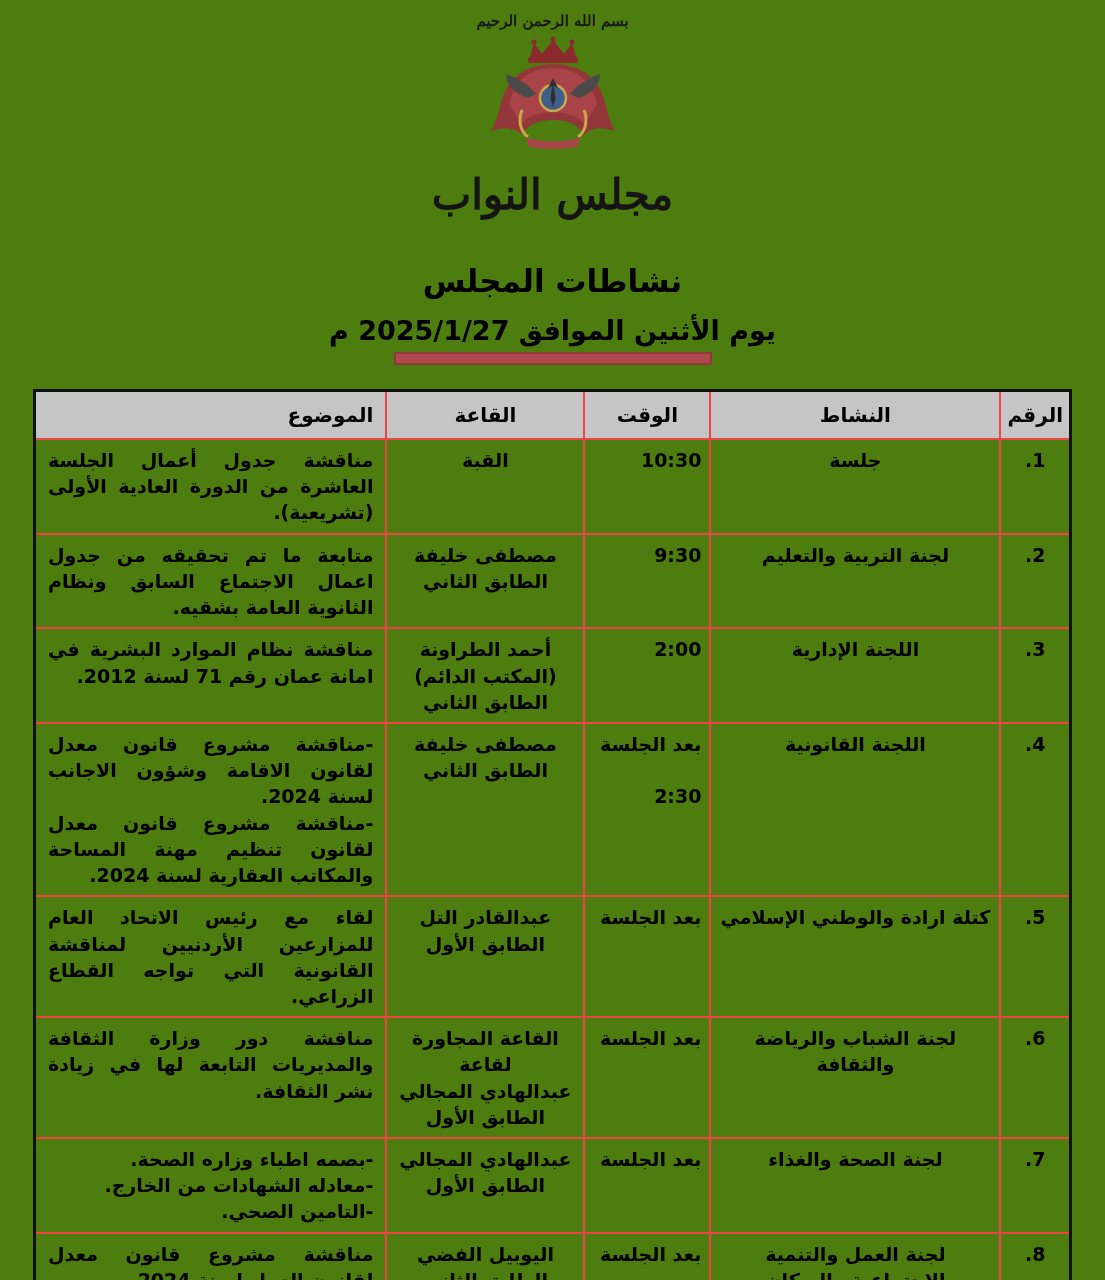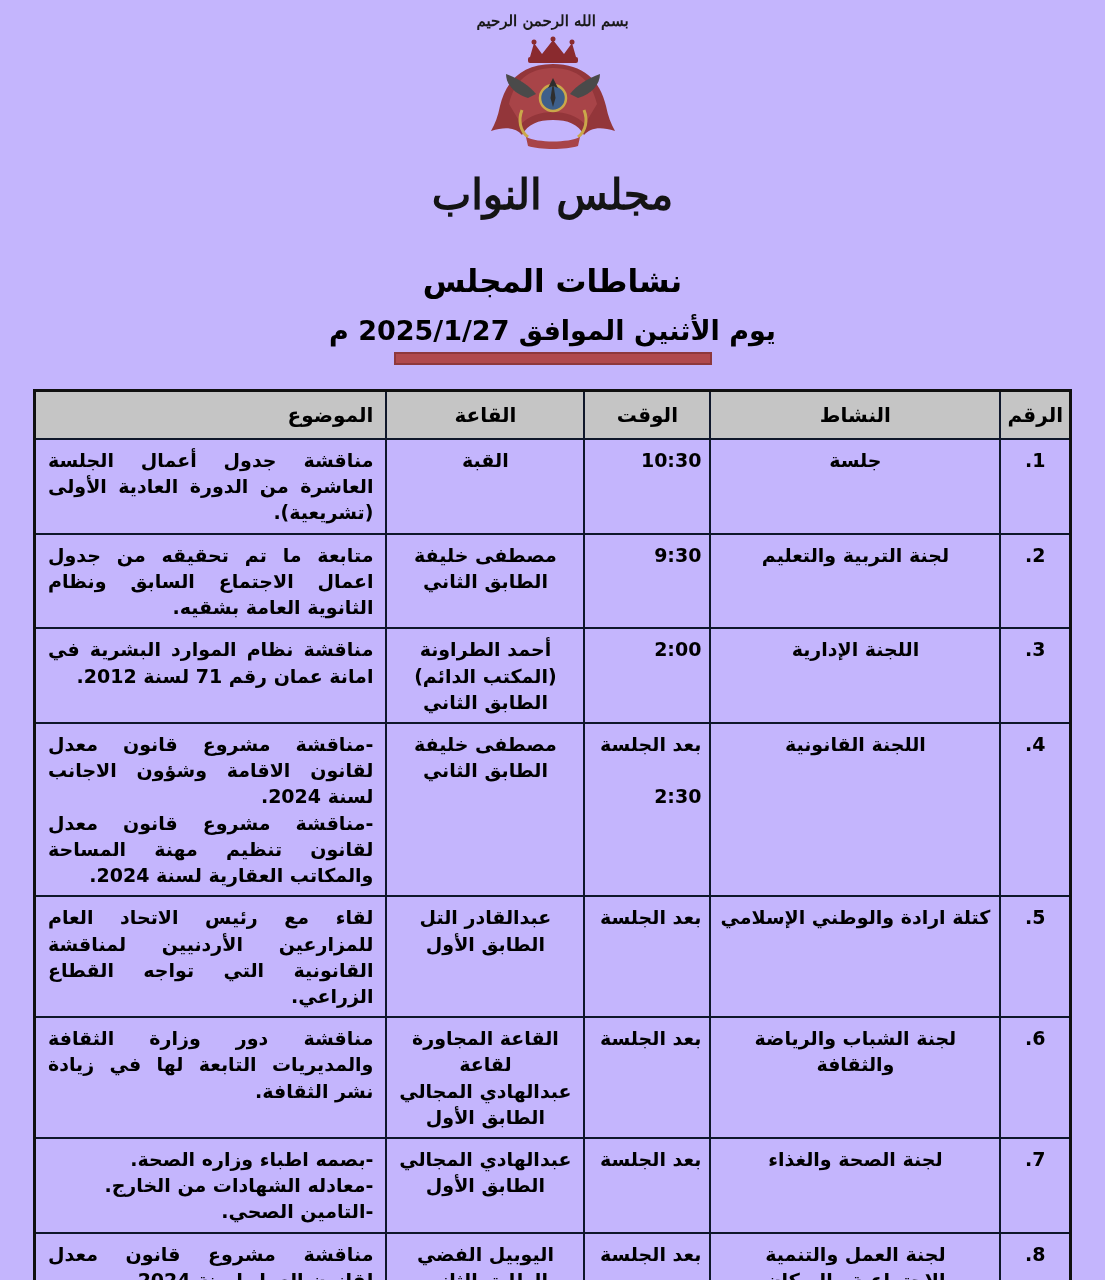--- a/index.html
+++ b/index.html
@@ -1,19 +1,19 @@
 <!DOCTYPE html>
 <html lang="ar" dir="rtl"><head>
 <meta charset="utf-8">
 <style>
   * { box-sizing: border-box; }
   html, body { margin: 0; padding: 0; background: #ffffff; }
   .page {
     width: 1105px; height: 1280px; margin: 0 auto;
-    background: #c4b5fd;
+    background: #4d7c0f;
     font-family: "DejaVu Sans", sans-serif;
     direction: rtl;
     padding-top: 12px;
     overflow: hidden;
     position: relative;
   }
   .bismillah {
     text-align: center; font-size: 15px; font-weight: bold; color: #1a1a1a;
     font-family: "DejaVu Serif", serif;
   }
@@ -32,21 +32,21 @@
   .red-underline {
     width: 318px; height: 13px; margin: 6px auto 0;
     border: 2px solid #8e383c;
   }
   .table-wrap { padding: 0 33px; margin-top: 24px; }
   table.activities {
     width: 100%; border-collapse: collapse; border: 3px solid #101010;
     direction: rtl;
   }
   table.activities th, table.activities td {
-    border: 2px solid #0f172a; font-weight: bold; color: #000;
+    border: 2px solid #ef4444; font-weight: bold; color: #000;
   }
   table.activities th {
     background: #c5c5c5; text-align: center; vertical-align: middle;
     font-size: 20px; padding: 11px 6px;
   }
   table.activities td {
     font-size: 19px; line-height: 1.38; padding: 7px 8px;
     vertical-align: top; white-space: pre-line;
   }
   .col-num     { width: 56px;  text-align: center; }

